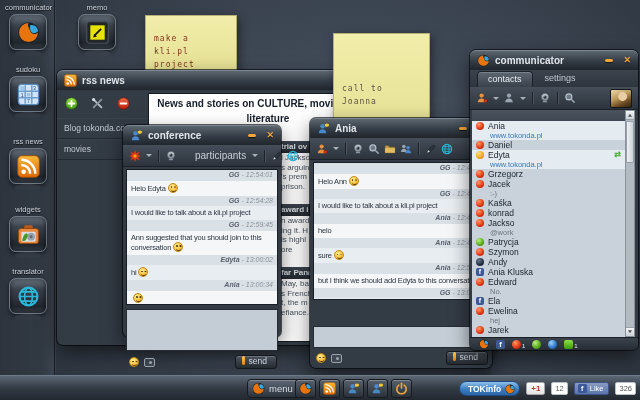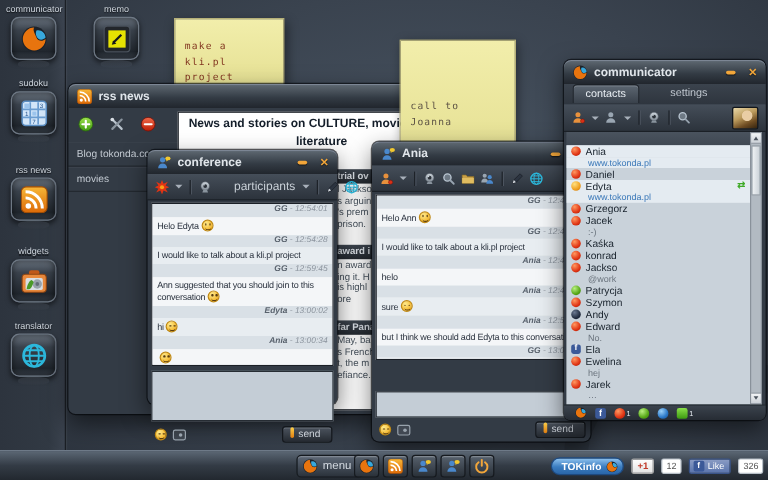--- a/index.html
+++ b/index.html
@@ -106,22 +106,22 @@
     background:rgba(255,255,255,.07);flex:none}
   .imgins::after{content:'';position:absolute;left:3.5px;top:2.5px;width:3px;height:3px;border-radius:50%;
     background:#9aa4ae}
   .spacer{flex:1}
   .send-btn{display:flex;gap:4px;height:14px;padding:0 9px 0 6px;border-radius:3px;
     background:linear-gradient(#4c545f,#252a31);border:1px solid #14181d;
     box-shadow:inset 0 1px 0 rgba(255,255,255,.18);color:#ccd2d9;font-size:8.5px}
   .send-bar{width:3px;height:9px;border-radius:2px;background:linear-gradient(#ffd24a,#e07d10)}
   
   #comm-win{left:470px;top:50px;width:168px;height:300px;z-index:8}
-  .tabs{position:absolute;left:0;right:0;top:20px;height:17px;display:flex;align-items:flex-start;
-    gap:16px;padding:0 7px;background:linear-gradient(#3b434d,#2e353e)}
+  .tabs{position:absolute;left:0;right:0;top:20px;height:17px;display:flex;align-items:center;
+    gap:2px;padding:0 7px;background:linear-gradient(#3b434d,#2e353e)}
   .tab{font-size:9px;color:#bfc6ce;padding:2px 10px 3px;border-radius:4px 4px 0 0}
   .tab.active{background:linear-gradient(#5d6772,#39414b);border:1px solid #1c2127;border-bottom:none;
     color:#e9eef3;box-shadow:inset 0 1px 0 rgba(255,255,255,.18)}
   #comm-toolbar{position:absolute;left:0;right:0;top:37px;height:23px;display:flex;align-items:center;
     gap:4px;padding:0 6px;background:linear-gradient(#454e59,#2c333c);border-bottom:1px solid #1b2026}
   .avatar{width:22px;height:19px;border-radius:2px;border:1px solid #12161b;flex:none;
     background:radial-gradient(circle at 58% 38%, #e9cda4 0 26%, transparent 30%),
       linear-gradient(155deg,#ead9a9,#bb9a5c 42%,#6e4c22 72%,#33230f)}
   .grouprow{position:absolute;left:2px;top:60px;width:153px;height:11px;display:flex;align-items:flex-start;
     padding:12px 5px;background:linear-gradient(#4a535e,#333b45);font-size:8px;font-weight:bold;color:#d9dfe5}
@@ -642,20 +642,25 @@
      <span class="sticon st-red"></span>
      <span class="cname">Szymon</span>
 
    </div>
       <div class="crow">
      <span class="sticon st-dark"></span>
      <span class="cname">Andy</span>
 
    </div>
       <div class="crow">
+     <span class="sticon st-fb">f</span>
+     <span class="cname">Ania Kluska</span>
+
+   </div>
+      <div class="crow">
      <span class="sticon st-red"></span>
      <span class="cname">Edward</span>
 
    </div>
       <div class="csub">No.</div>
       <div class="crow">
      <span class="sticon st-fb">f</span>
      <span class="cname">Ela</span>
 
    </div>

